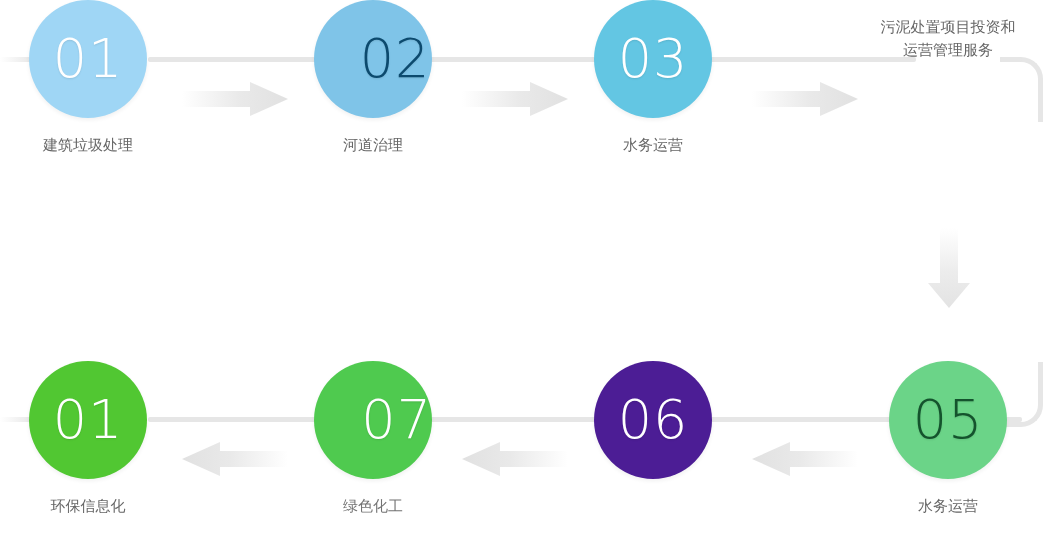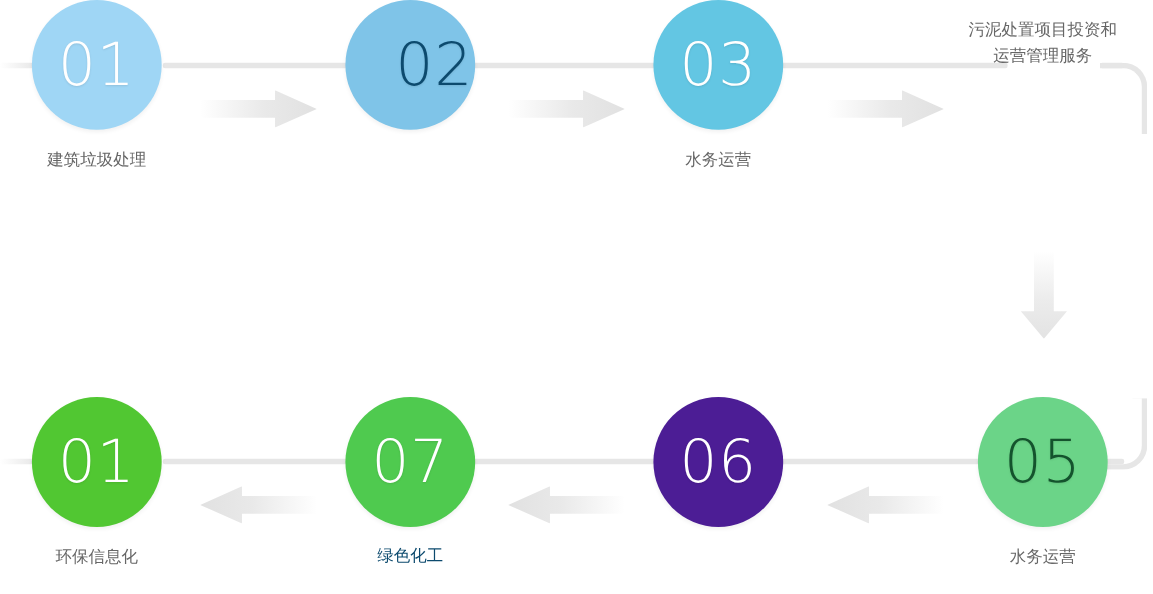--- a/index.html
+++ b/index.html
@@ -168,20 +168,21 @@
     <div class="bubble" style="background: rgb(159, 214, 245);">
       <span class="bubble-num" style="color: rgb(255, 255, 255);">01</span>
     </div>
     <div class="step-label" style="color: rgb(102, 102, 102);">建筑垃圾处理</div>
   </div>
 
   <div class="step" style="left:273px; top:0px;">
     <div class="bubble" style="background: rgb(127, 196, 232);">
       <span class="bubble-num" style="color: #0c4a6e; margin-left: 44px;">02</span>
     </div>
+    <div class="step-label" style="color: rgb(102, 102, 102);">河道治理</div>
   </div>
 
   <div class="step" style="left:553px; top:0px;">
     <div class="bubble" style="background: rgb(99, 198, 227);">
       <span class="bubble-num" style="color: rgb(255, 255, 255);">03</span>
     </div>
     <div class="step-label" style="color: rgb(102, 102, 102);">水务运营</div>
   </div>
 
   <div class="step" style="left:848px; top:0px;">
@@ -196,24 +197,24 @@
     <div class="step-label" style="color: rgb(102, 102, 102);">水务运营</div>
   </div>
 
   <div class="step" style="left:553px; top:361px;">
     <div class="bubble" style="background: #4c1d95;">
       <span class="bubble-num" style="color: rgb(255, 255, 255);">06</span>
     </div>
   </div>
 
   <div class="step" style="left:273px; top:361px;">
-    <div class="bubble" style="background: rgb(79, 202, 79);">
+    <div class="bubble" style="background: rgb(79, 202, 79); justify-content: flex-end;">
       <span class="bubble-num" style="color: rgb(255, 255, 255);">07</span>
     </div>
-    <div class="step-label" style="color: #0c4a6e; font-family: Liberation Serif, serif;">绿色化工</div>
+    <div class="step-label" style="color: #737373;">绿色化工</div>
   </div>
 
   <div class="step" style="left:-12px; top:361px;">
     <div class="bubble" style="background: rgb(81, 199, 50);">
       <span class="bubble-num" style="color: rgb(255, 255, 255);">01</span>
     </div>
     <div class="step-label" style="color: rgb(102, 102, 102);">环保信息化</div>
   </div>
 
 </div>

